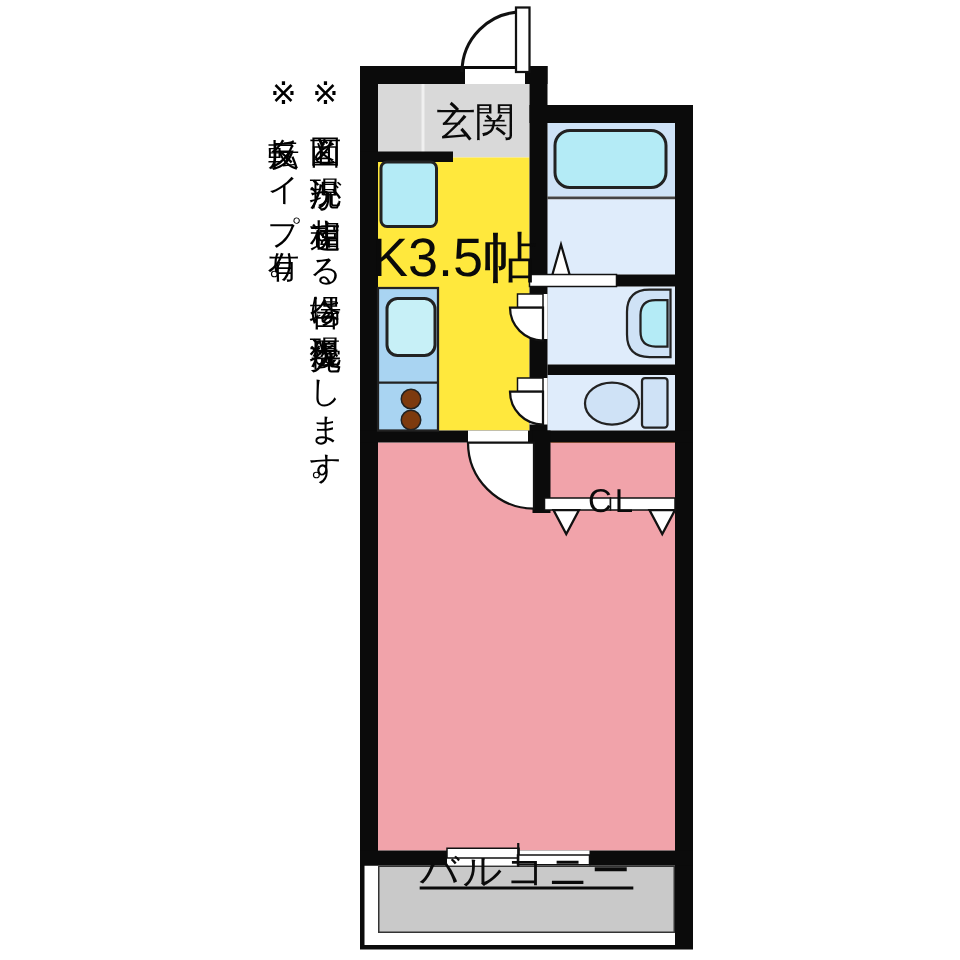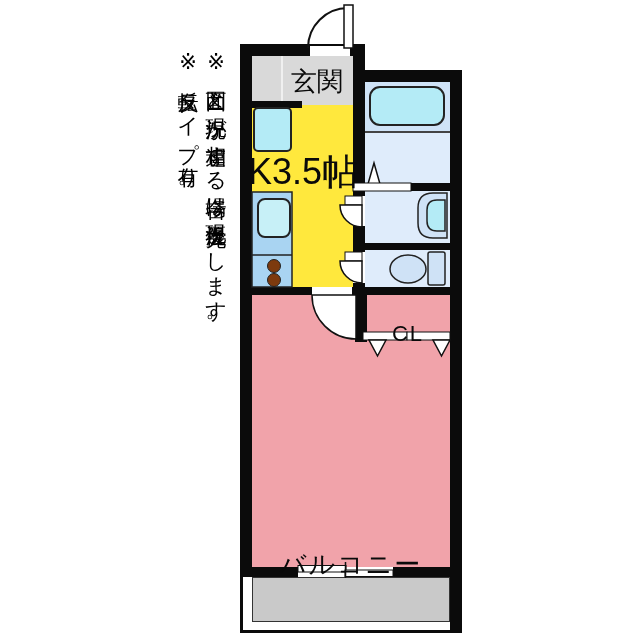--- a/index.html
+++ b/index.html
@@ -17,21 +17,21 @@
   .balcony-outer{position:absolute;left:240px;top:573px;width:222px;height:60px;
                  background:#fff;border:3px solid var(--wall);box-sizing:border-box;}
   .balcony-floor{position:absolute;left:252px;top:577px;width:198px;height:45px;
                  background:var(--balcony);border:1px solid #333;box-sizing:border-box;}
   .label{position:absolute;transform:translate(-50%,-50%);white-space:nowrap;
          color:var(--text);line-height:1;}
   .label-entrance{left:317px;top:81px;font-size:26px;}
   .label-kitchen{left:303px;top:172px;font-size:36px;}
   .label-closet{left:408px;top:314px;font-size:22px;letter-spacing:2px;margin-top:20px;}
   .label-western{left:348px;top:437px;font-size:29px;}
-  .label-balcony{left:351px;top:564px;font-size:26px;letter-spacing:2px;}
+  .label-balcony{left:351px;top:580px;font-size:26px;letter-spacing:2px;text-decoration:underline;}
   .notes{position:absolute;left:174px;top:50px;height:570px;
          writing-mode:vertical-rl;text-orientation:upright;
          font-size:21px;line-height:28px;letter-spacing:1px;color:#000;}
   .note{display:block;}
   .divider-line{position:absolute;background:#f0f0f0;}
   .thin-line{position:absolute;background:#444;}
   svg{position:absolute;left:0;top:0;pointer-events:none;}
 </style>
 </head>
 <body>

